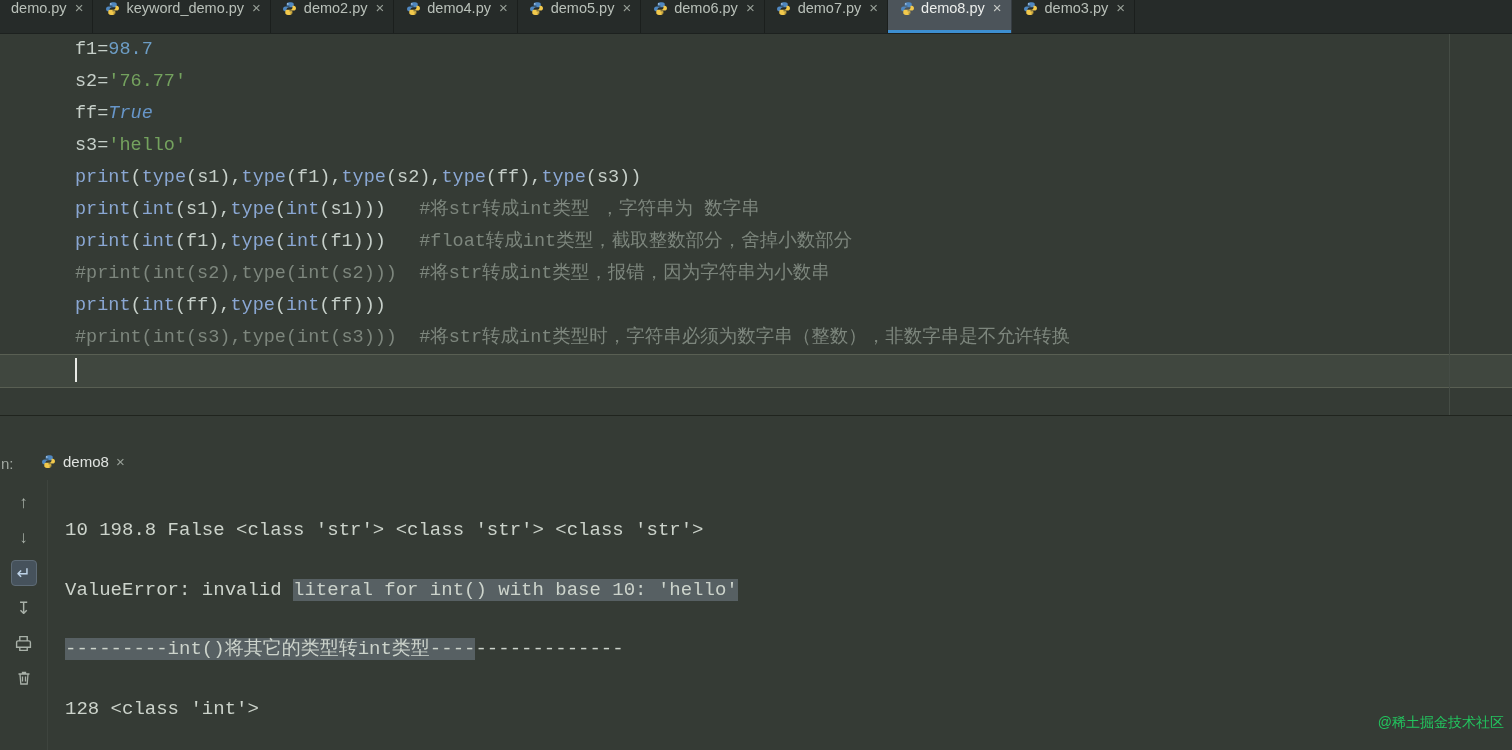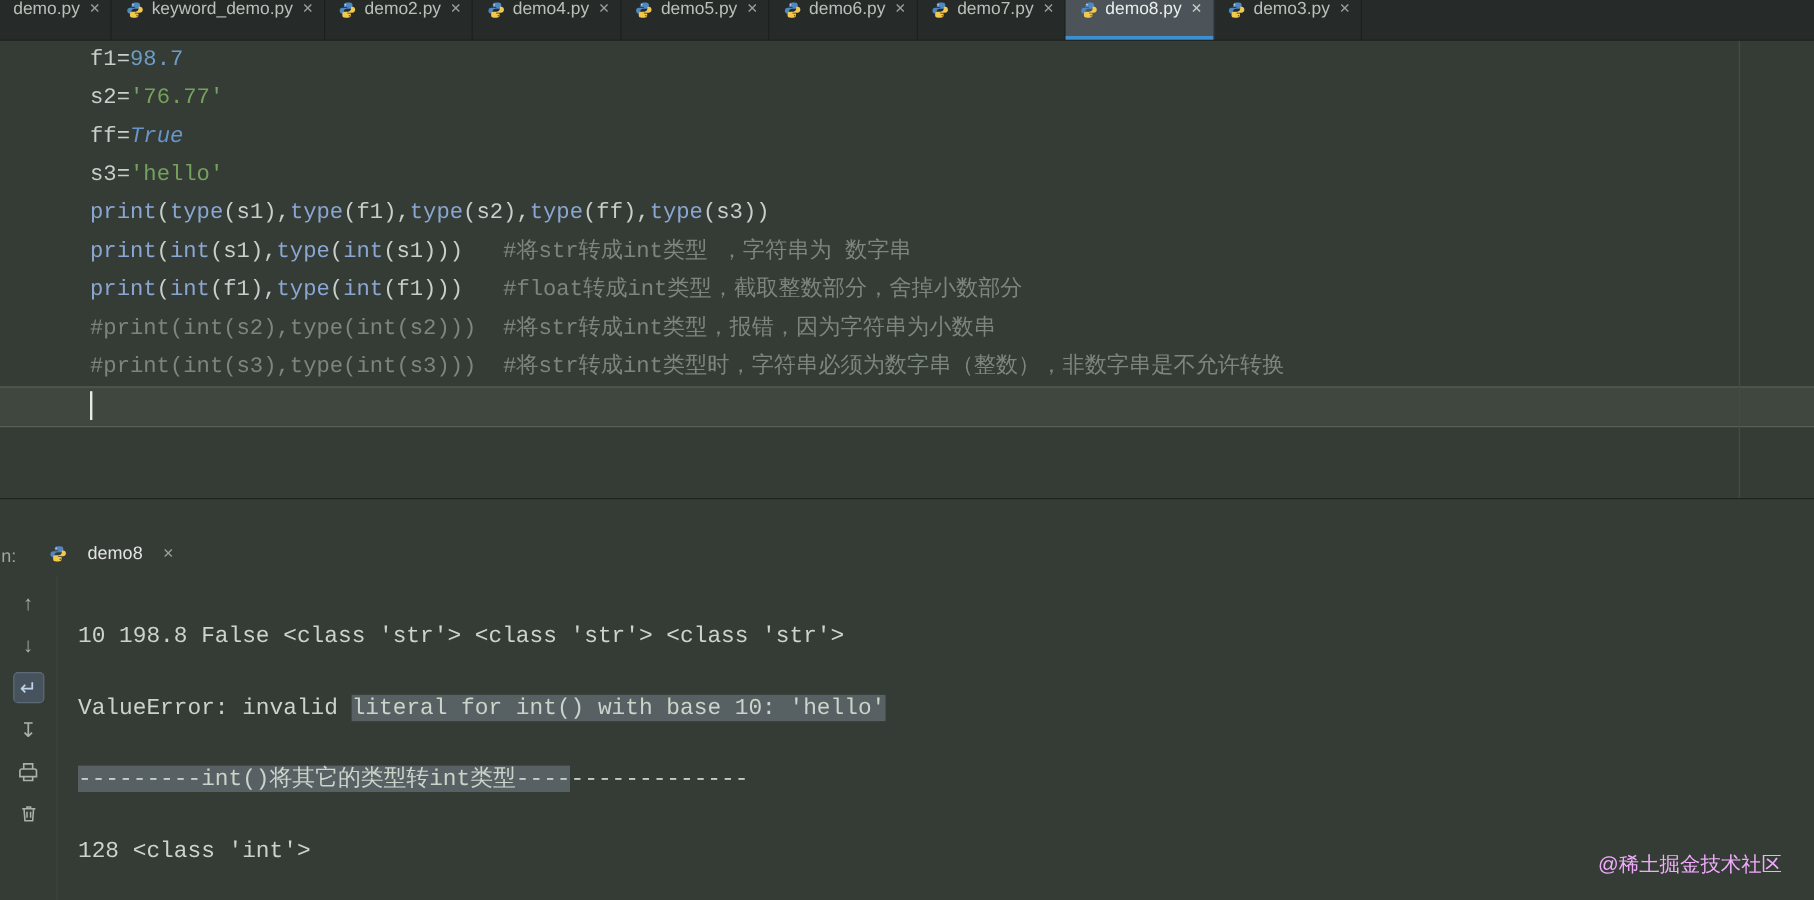--- a/index.html
+++ b/index.html
@@ -68,21 +68,21 @@
     background:var(--editor_bg,#353b35);
     border-top:1px solid #20241e;
   }
   .run-header { height:64px; position:relative; }
   .run-window-label {
     position:absolute; left:1px; top:39px;
     font-size:15px; color:#a0a7a0;
   }
   .run-tab {
     position:absolute; left:32px; top:33px;
-    display:flex; align-items:center; gap:17px;
+    display:flex; align-items:center; gap:7px;
     font-size:15px; color:#e0e3e0; padding:4px 8px; cursor:pointer;
   }
   .run-tab .close { color:#98a098; font-size:15px; }
 
   .console-toolbar {
     position:absolute; left:0; top:64px; bottom:0; width:48px;
     display:flex; flex-direction:column; align-items:center;
     padding-top:10px; gap:9px;
     border-right:1px solid #3e443e;
   }
@@ -97,22 +97,22 @@
   .console {
     position:absolute; left:48px; top:64px; right:0; bottom:0;
     font-family:"Liberation Mono","DejaVu Sans Mono",monospace;
     font-size:19px; color:var(--console_text,#ccd3cb);
     padding:8px 0 0 17px; overflow:hidden;
   }
   .console-line { height:33.5px; line-height:33.5px; white-space:pre;margin-top:26px; }
   .seg-sel { background:var(--selection,#576063); }
 
   .watermark {
-    position:absolute; right:27px; bottom:18px;
-    font-size:17px; color:#f0abfc;
+    position:absolute; right:8px; bottom:18px;
+    font-size:14px; color:#22c55e;
   }
 </style>
 </head>
 <body>
 
 <div class="tabbar">
     <div class="tab">
 
     <span>demo.py</span>
     <span class="close">×</span>
@@ -218,20 +218,21 @@
 <div class="editor">
   <div>
       <div class="code-line"><span class="tok-plain">f1</span><span class="tok-plain">=</span><span class="tok-number">98.7</span></div>
       <div class="code-line"><span class="tok-plain">s2</span><span class="tok-plain">=</span><span class="tok-string">'76.77'</span></div>
       <div class="code-line"><span class="tok-plain">ff</span><span class="tok-plain">=</span><span class="tok-keyword">True</span></div>
       <div class="code-line"><span class="tok-plain">s3</span><span class="tok-plain">=</span><span class="tok-string">'hello'</span></div>
       <div class="code-line"><span class="tok-builtin">print</span><span class="tok-plain">(</span><span class="tok-builtin">type</span><span class="tok-plain">(s1),</span><span class="tok-builtin">type</span><span class="tok-plain">(f1),</span><span class="tok-builtin">type</span><span class="tok-plain">(s2),</span><span class="tok-builtin">type</span><span class="tok-plain">(ff),</span><span class="tok-builtin">type</span><span class="tok-plain">(s3))</span></div>
       <div class="code-line"><span class="tok-builtin">print</span><span class="tok-plain">(</span><span class="tok-builtin">int</span><span class="tok-plain">(s1),</span><span class="tok-builtin">type</span><span class="tok-plain">(</span><span class="tok-builtin">int</span><span class="tok-plain">(s1)))</span><span class="tok-comment">   #将str转成int类型 ，字符串为 数字串</span></div>
       <div class="code-line"><span class="tok-builtin">print</span><span class="tok-plain">(</span><span class="tok-builtin">int</span><span class="tok-plain">(f1),</span><span class="tok-builtin">type</span><span class="tok-plain">(</span><span class="tok-builtin">int</span><span class="tok-plain">(f1)))</span><span class="tok-comment">   #float转成int类型，截取整数部分，舍掉小数部分</span></div>
       <div class="code-line"><span class="tok-comment">#print(int(s2),type(int(s2)))  #将str转成int类型，报错，因为字符串为小数串</span></div>
+      <div class="code-line"><span class="tok-builtin">print</span><span class="tok-plain">(</span><span class="tok-builtin">int</span><span class="tok-plain">(ff),</span><span class="tok-builtin">type</span><span class="tok-plain">(</span><span class="tok-builtin">int</span><span class="tok-plain">(ff)))</span></div>
       <div class="code-line"><span class="tok-comment">#print(int(s3),type(int(s3)))  #将str转成int类型时，字符串必须为数字串（整数），非数字串是不允许转换</span></div>
       <div class="code-line caret-line"><span class="caret"></span></div>
     </div>
   <div class="margin-guide"></div>
 </div>
 
 <div class="run-panel">
   <div class="run-header">
     <span class="run-window-label">n:</span>
     <div class="run-tab">

